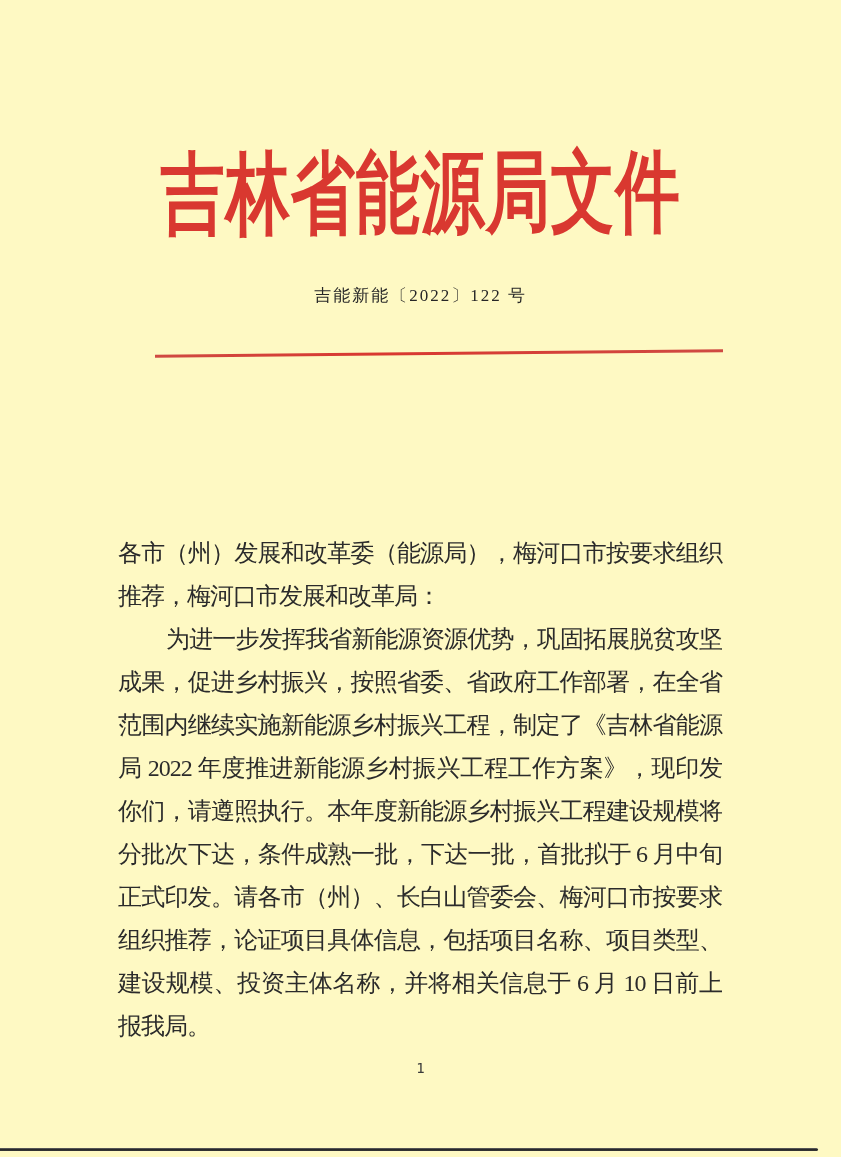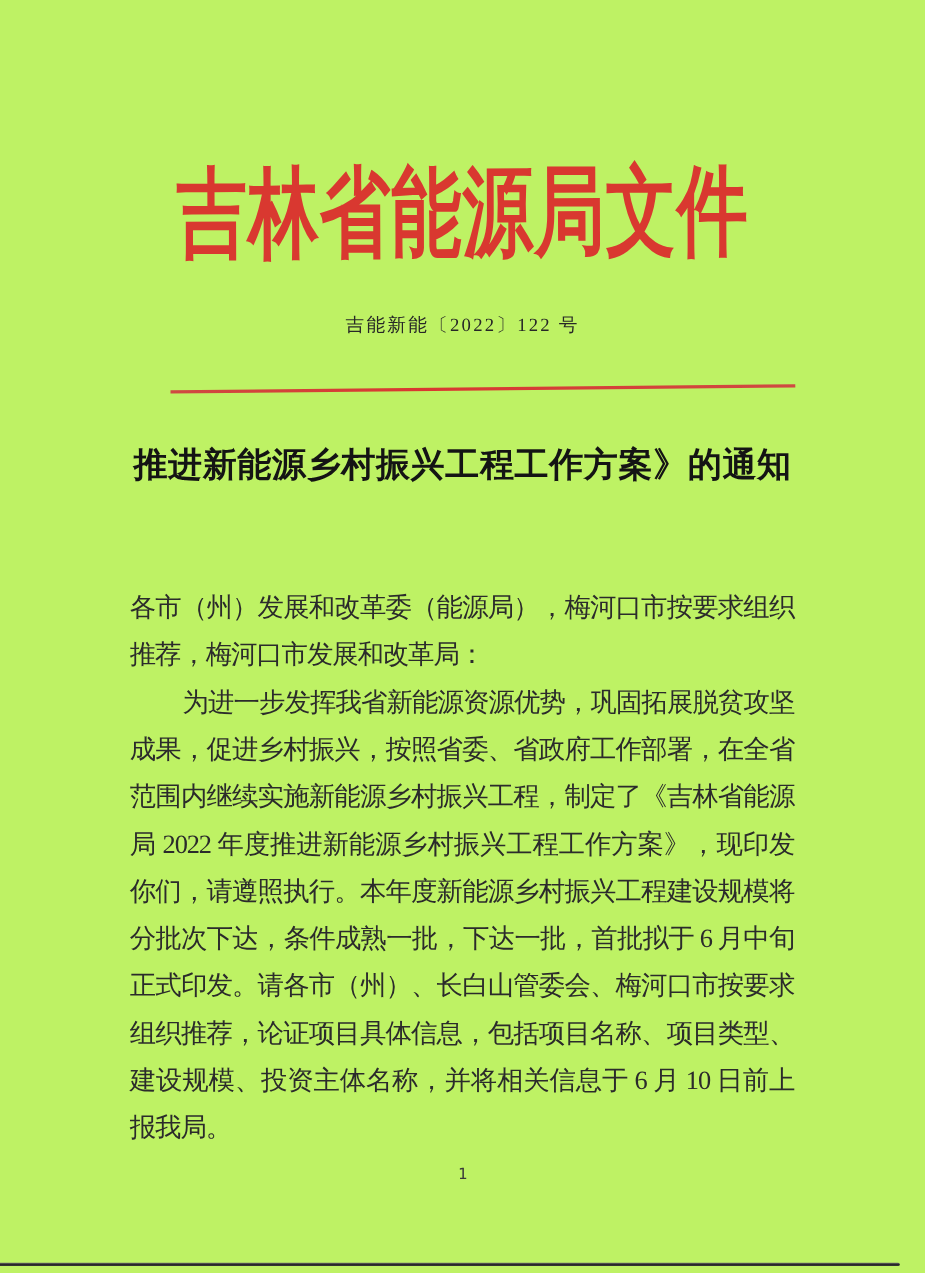--- a/index.html
+++ b/index.html
@@ -5,21 +5,21 @@
   * { margin: 0; padding: 0; box-sizing: border-box; }
   html, body { background: #ffffff; }
   body {
     font-family: "Liberation Serif", "DejaVu Serif", serif;
     width: 841px;
   }
   .page {
     position: relative;
     width: 841px;
     height: 1157px;
-    background: #bef264;
+    background: #fef9c3;
     overflow: hidden;
   }
   .agency-title {
     position: absolute;
     top: 148px;
     left: 0;
     width: 100%;
     text-align: center;
     font-size: 64px;
     font-weight: 900;
@@ -99,21 +99,20 @@
 
 <div class="page">
 
   <div class="agency-title">吉林省能源局文件</div>
 
   <div class="doc-number">吉能新能〔2022〕122 号</div>
 
   <div class="red-rule"></div>
 
   <div class="notice-title">
-    <div>推进新能源乡村振兴工程工作方案》的通知</div>
   </div>
 
   <div class="doc-body">
     <p>各市（州）发展和改革委（能源局），梅河口市按要求组织推荐，梅河口市发展和改革局：</p>
     <p class="indented">为进一步发挥我省新能源资源优势，巩固拓展脱贫攻坚成果，促进乡村振兴，按照省委、省政府工作部署，在全省范围内继续实施新能源乡村振兴工程，制定了《吉林省能源局 2022 年度推进新能源乡村振兴工程工作方案》，现印发你们，请遵照执行。本年度新能源乡村振兴工程建设规模将分批次下达，条件成熟一批，下达一批，首批拟于 6 月中旬正式印发。请各市（州）、长白山管委会、梅河口市按要求组织推荐，论证项目具体信息，包括项目名称、项目类型、建设规模、投资主体名称，并将相关信息于 6 月 10 日前上报我局。</p>
   </div>
 
   <div class="page-number">1</div>
 
   <div class="scan-edge-line"></div>

